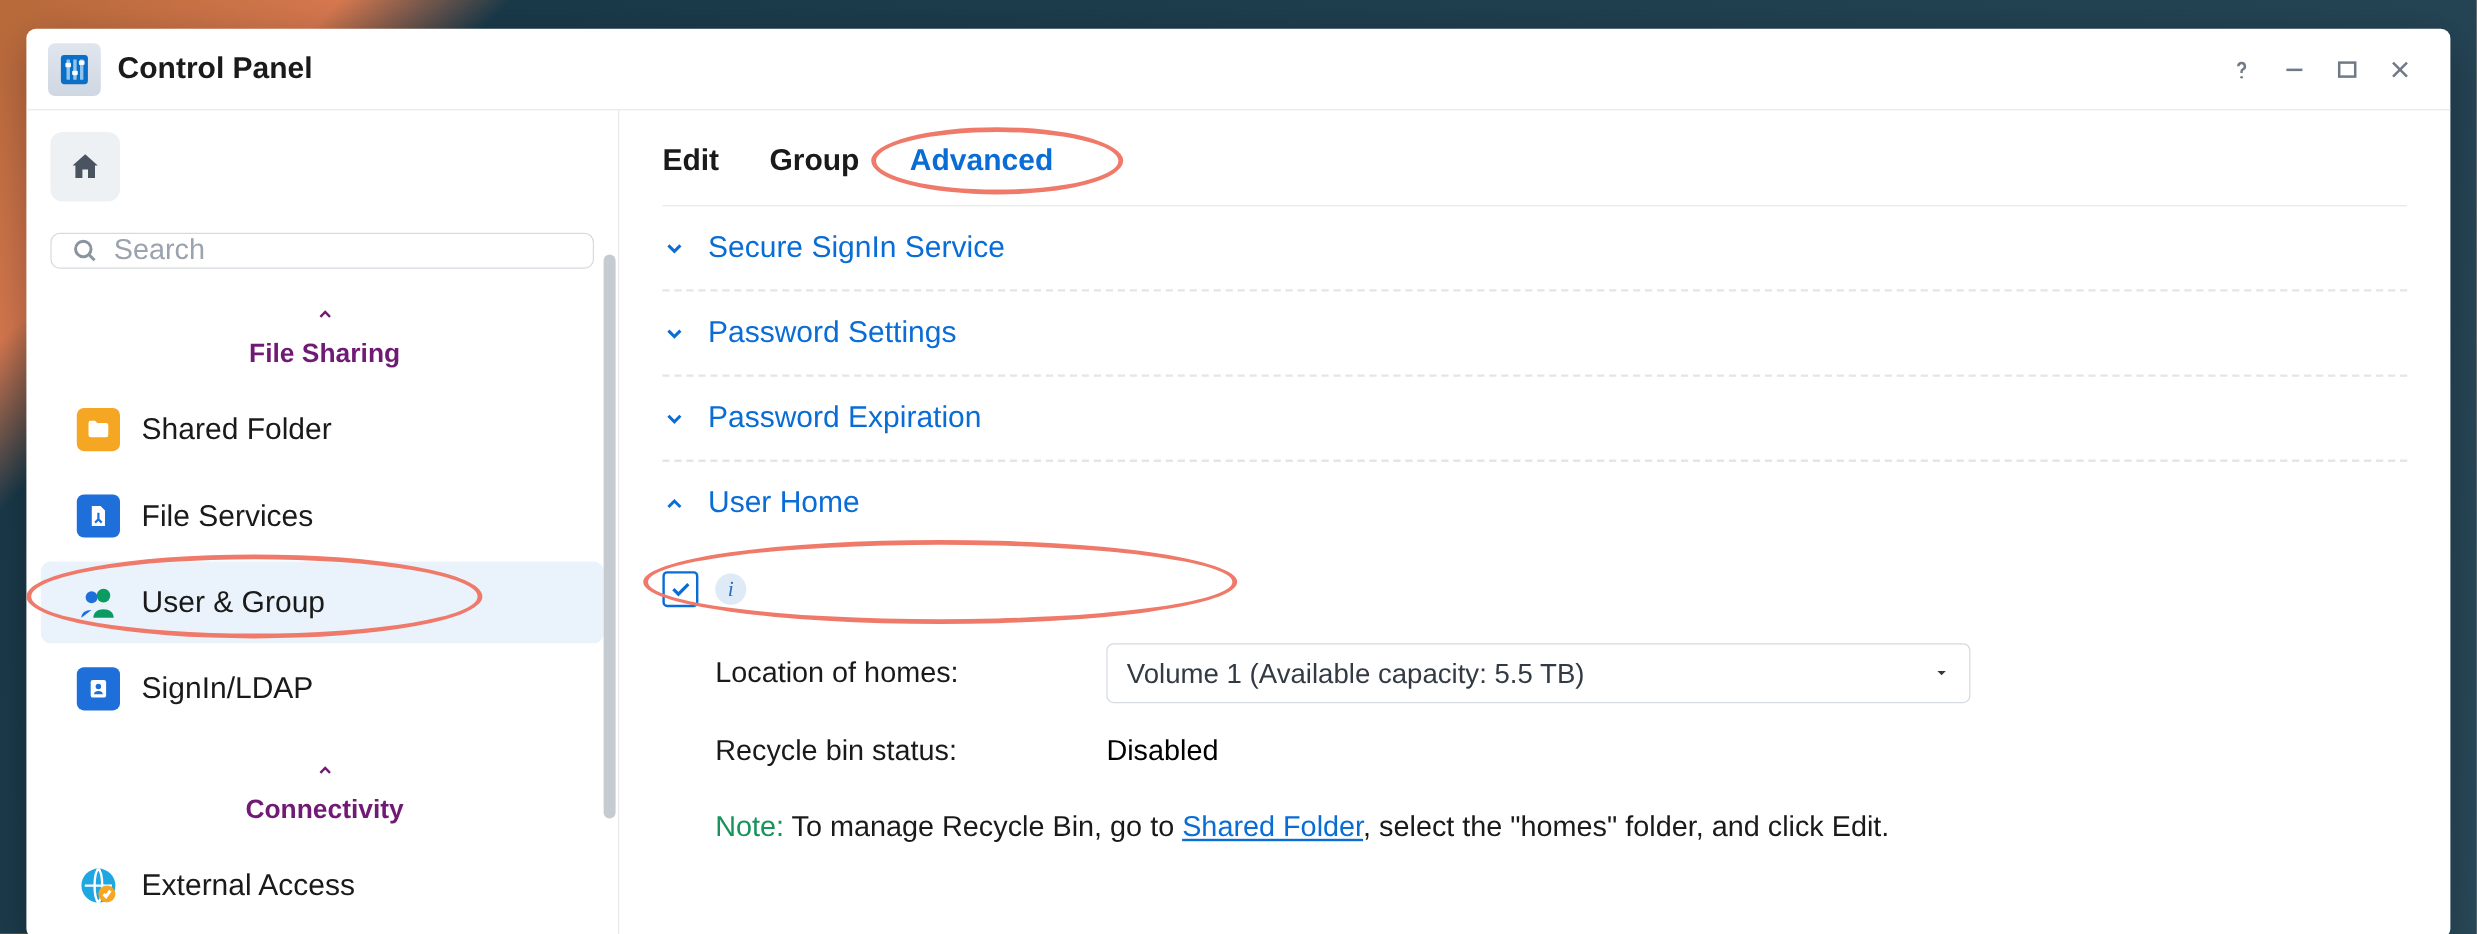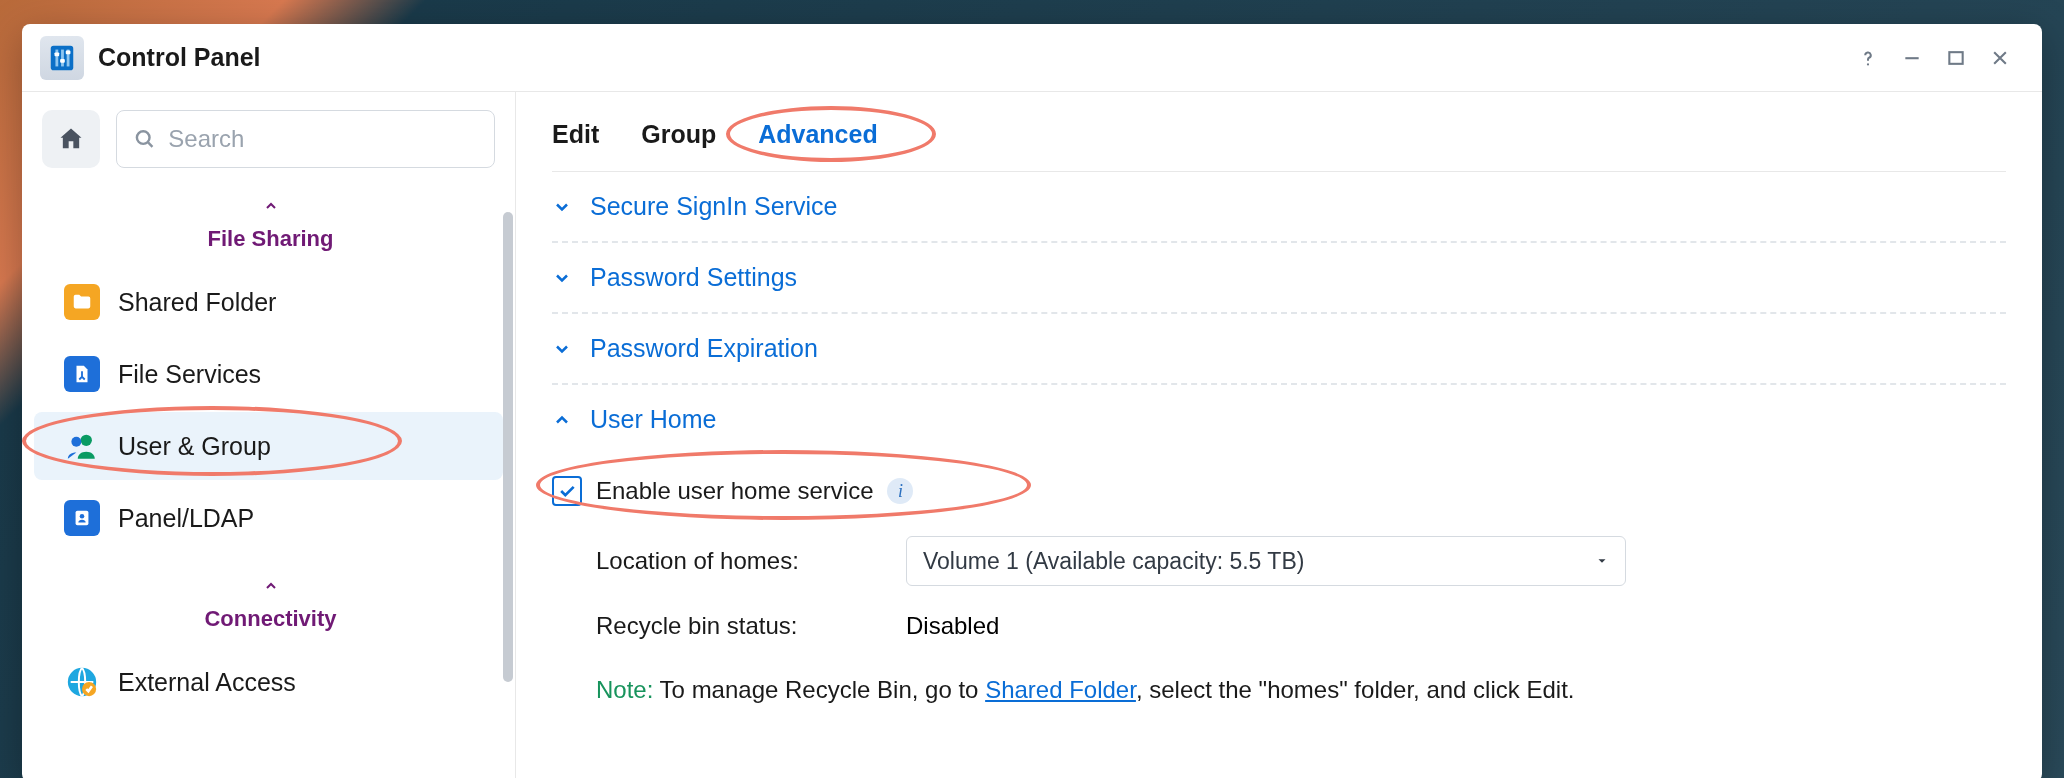--- a/index.html
+++ b/index.html
@@ -70,22 +70,23 @@
     position: absolute;
     right: 2px;
     top: 120px;
     width: 10px;
     height: 470px;
     background: #c6cbd2;
     border-radius: 5px;
   }
 
   .sb-top {
-    display:flex; gap: 16px;
+    display:flex; gap: 26px;
     padding: 0 20px 22px 20px;
+    flex-direction: column;
   }
   .home-btn {
     width: 58px; height: 58px;
     border-radius: 10px;
     background: #eef1f4;
     display:flex; align-items:center; justify-content:center;
     color:#4a5360;
     cursor:pointer;
   }
   .search-wrap {
@@ -197,21 +198,21 @@
     display:flex;align-items:center;justify-content:center;
     font-family: Georgia, serif;
     font-style: italic;
     font-size:18px;
     cursor:pointer;
   }
 
   .form-row {
     display:flex; align-items:center;
     padding: 8px 0 18px 44px;
-    font-size: 24px; color:#1a1a1a;
+    font-size: 24px; color:#1a1a1a;gap:16px;
   }
   .form-label { width: 310px; }
   .select {
     border:1px solid #d5dae0;
     border-radius:6px;
     height: 50px;
     min-width: 720px;
     display:flex; align-items:center; justify-content:space-between;
     padding: 0 16px;
     cursor:pointer;
@@ -330,21 +331,21 @@
       </div>
 
       <div class="sb-item">
         <div class="sb-icon" style="background:#1e6fd9">
           <svg width="22" height="22" viewBox="0 0 24 24" fill="#fff">
               <rect x="5" y="4" width="14" height="16" rx="2"></rect>
               <circle cx="12" cy="10" r="2.5" fill="#1e6fd9"></circle>
               <path d="M8 17c0-2 1.8-3 4-3s4 1 4 3" fill="#1e6fd9"></path>
             </svg>
         </div>
-        <span>Panel/LDAP</span>
+        <span>SignIn/LDAP</span>
       </div>
 
       <div class="section-header" style="margin-top:18px;">
         <span class="chev">
           <svg width="16" height="16" viewBox="0 0 24 24" fill="none" stroke="currentColor" stroke-width="3">
               <path d="M6 15l6-6 6 6"></path>
             </svg>
         </span>
         <span>Connectivity</span>
       </div>
@@ -411,21 +412,20 @@
         <span class="acc-title">User Home</span>
       </div>
 
       <div class="acc-body">
         <div class="check-row" style="position:relative;">
           <div class="checkbox">
             <svg width="20" height="20" viewBox="0 0 24 24" fill="none" stroke="currentColor" stroke-width="3.2">
                 <path d="M5 12l5 5L20 7"></path>
               </svg>
           </div>
-          <span>Enable user home service</span>
           <span class="info-badge">i</span>
           <div class="hl-oval" style="left:-16px; top:-18px; width:495px; height:70px;"></div>
         </div>
 
         <div class="form-row">
           <div class="form-label">Location of homes:</div>
           <div class="select">
             <span>Volume 1 (Available capacity:  5.5 TB)</span>
             <svg width="14" height="14" viewBox="0 0 24 24" fill="currentColor">
                 <path d="M6 9l6 6 6-6z"></path>

